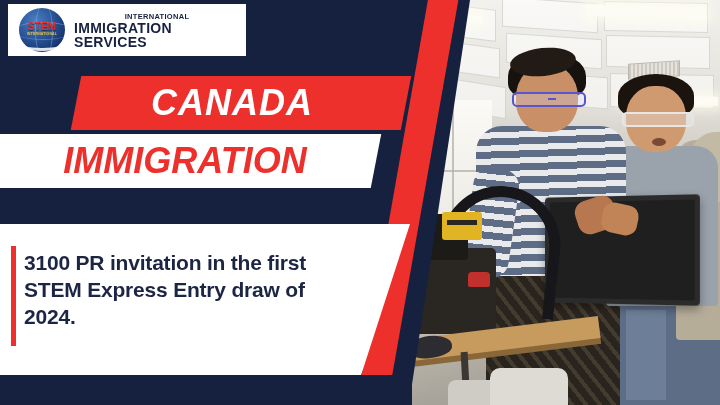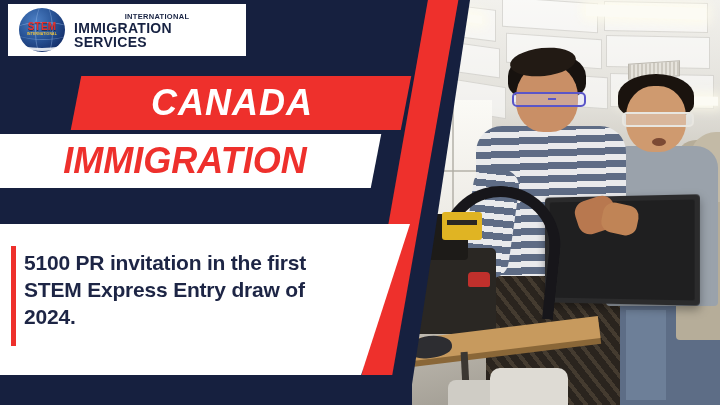--- a/index.html
+++ b/index.html
@@ -282,21 +282,21 @@
 
   <div class="banner banner-red">
     <div class="txt">CANADA</div>
   </div>
   <div class="banner banner-white">
     <div class="txt">IMMIGRATION</div>
   </div>
 
   <div class="white-panel"></div>
   <div class="accent-bar"></div>
-  <div class="headline">5100 PR invitation in the first STEM Express Entry draw of 2024.</div>
+  <div class="headline">3100 PR invitation in the first STEM Express Entry draw of 2024.</div>
   <div class="bottom-strip"></div>
 
   <div class="logo-box">
     <div class="logo-emblem">
       <div class="globe"></div>
       <div class="swoosh"></div>
       <div class="e-sharp">STEM</div>
       <div class="e-sub">INTERNATIONAL</div>
     </div>
     <div class="logo-text">

